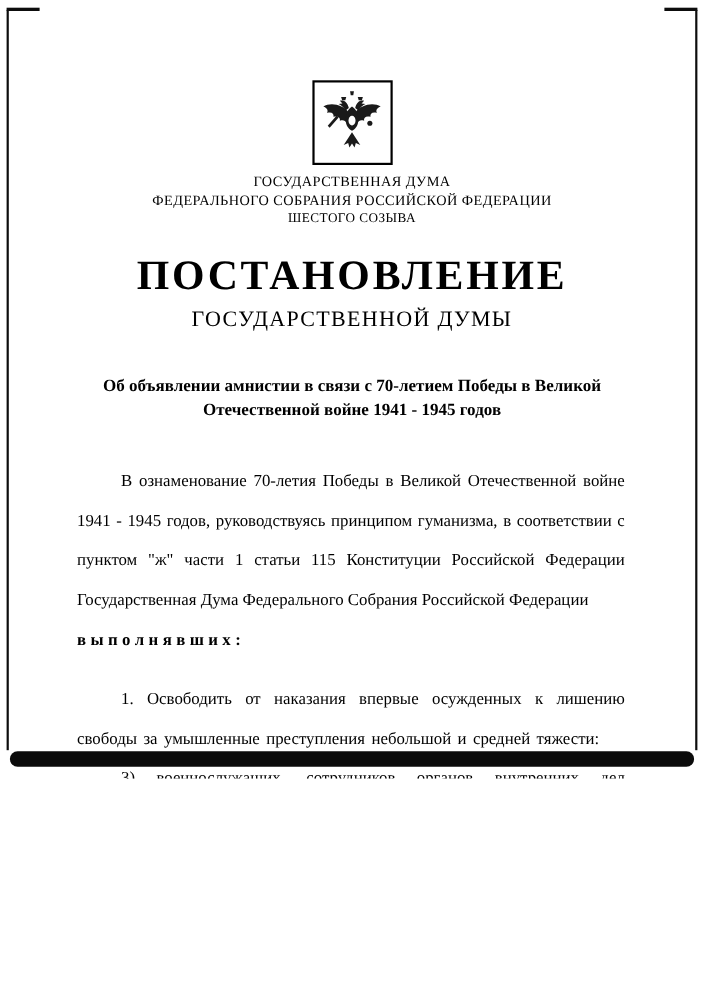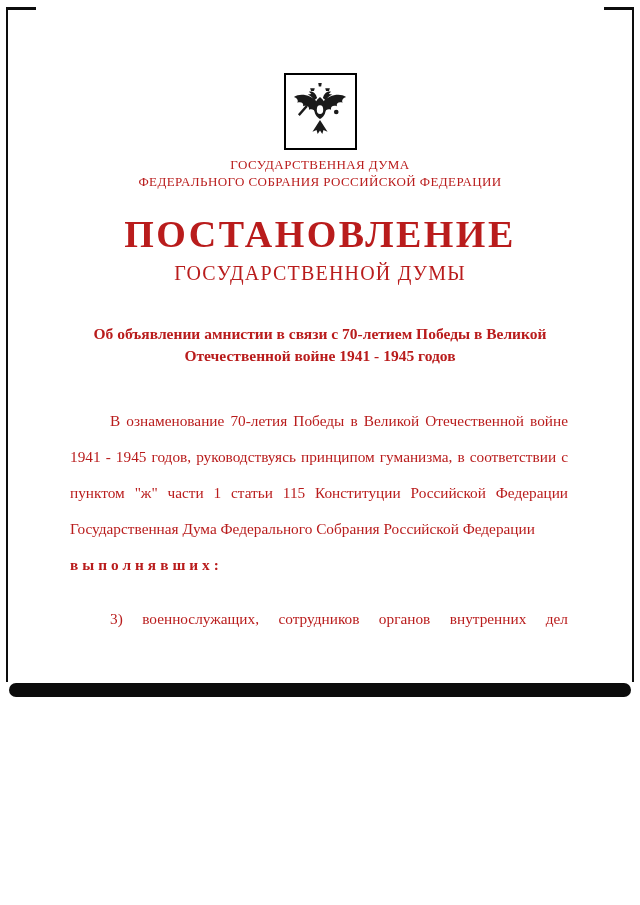--- a/index.html
+++ b/index.html
@@ -6,21 +6,21 @@
     margin: 0;
     padding: 0;
     background: #ffffff;
   }
   .page {
     position: relative;
     width: 640px;
     height: 708px;
     margin: 0 auto;
     background: #ffffff;
-    color: #b91c1c;
+    color: #000000;
     font-family: "Liberation Serif", "DejaVu Serif", serif;
     overflow: hidden;
   }
 
   
   .edge { position: absolute; background: #0d0d0d; }
   .edge-left  { left: 6px;  top: 9px; bottom: 26px; width: 2px; }
   .edge-right { right: 6px; top: 9px; bottom: 26px; width: 2px; }
   .corner { position: absolute; top: 7px; height: 3px; background: #0d0d0d; }
   .corner-tl { left: 6px;  width: 30px; }
@@ -122,30 +122,32 @@
         <path d="M50 66 l-13 20 7 -3 2 7 4 -6 4 6 2 -7 7 3 z"></path>
         <path d="M26 40 L12 56 l3 3 14 -16 z"></path>
         <circle cx="78" cy="52" r="4"></circle>
       </g>
     </svg>
   </div>
 
   <div class="org">
     <div class="org-1">ГОСУДАРСТВЕННАЯ ДУМА</div>
     <div class="org-2">ФЕДЕРАЛЬНОГО СОБРАНИЯ РОССИЙСКОЙ ФЕДЕРАЦИИ</div>
+    <div class="org-3">ШЕСТОГО СОЗЫВА</div>
   </div>
 
   <div class="doc-type">ПОСТАНОВЛЕНИЕ</div>
   <div class="doc-type-sub">ГОСУДАРСТВЕННОЙ  ДУМЫ</div>
 
   <div class="subject">
     <div>Об объявлении амнистии в связи с 70-летием Победы в Великой</div>
     <div>Отечественной войне 1941 - 1945 годов</div>
   </div>
 
   <div class="body">
     <p class="ind">В ознаменование 70-летия Победы в Великой Отечественной войне 1941 - 1945 годов, руководствуясь принципом гуманизма, в соответствии с пунктом "ж" части 1 статьи 115 Конституции Российской Федерации Государственная Дума Федерального Собрания Российской Федерации</p>
     <p class="resolves">выполнявших:</p>
     <div class="gap"></div>
+    <p class="ind wide-words">1. Освободить от наказания впервые осужденных к лишению свободы за умышленные преступления небольшой и средней тяжести:</p>
     <p class="ind last-justify">3) военнослужащих, сотрудников органов внутренних дел</p>
   </div>
 
 </div>
 
 </body></html>

